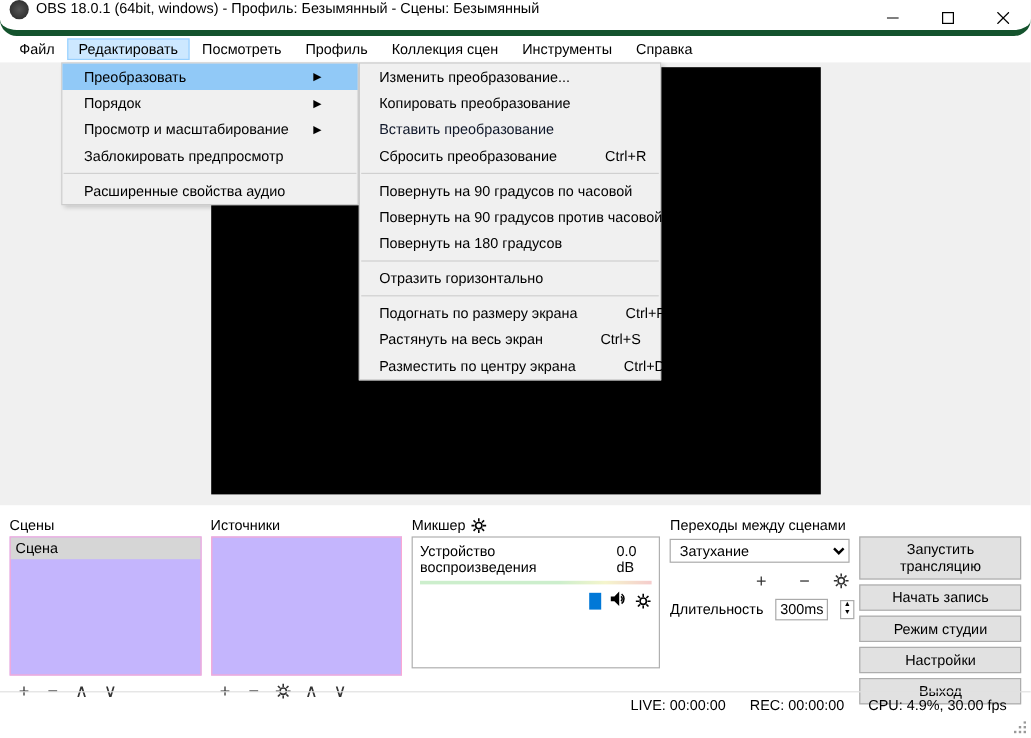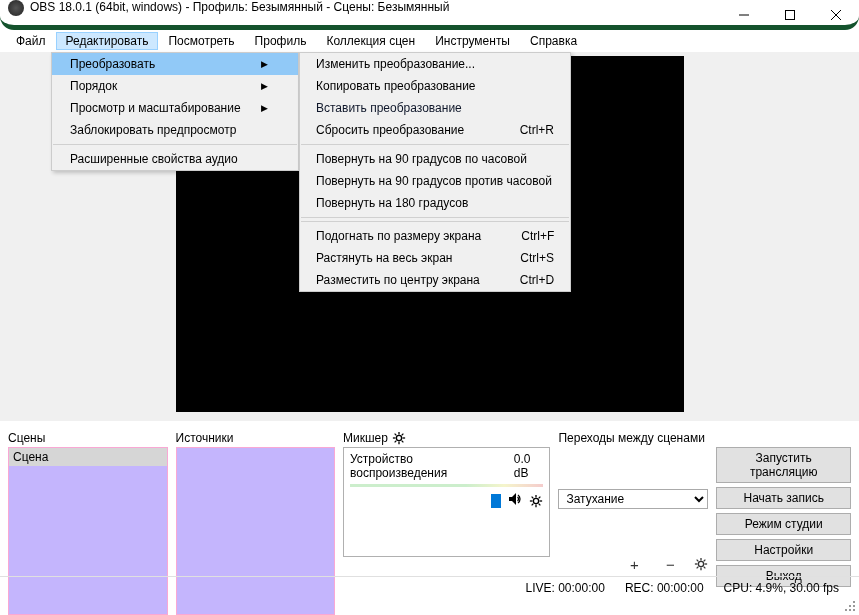--- a/index.html
+++ b/index.html
@@ -12,21 +12,21 @@
 .winbtn svg { width: 10px; height: 10px; }
 .menubar { height: 22px; display: flex; align-items: center; padding-left: 6px; gap: 0; }
 .menubar .menuitem { padding: 2px 10px; color: #000; }
 .menubar .menuitem.open { background: #cde8ff; border: 1px solid #99d1ff; padding: 1px 9px; }
 .dropdown { position: absolute; background: #f0f0f0; border: 1px solid #ccc; box-shadow: 2px 2px 4px rgba(0,0,0,0.2); }
 .dropdown .ditem { padding: 4px 30px 4px 18px; display: flex; justify-content: space-between; align-items: center; color: #000; white-space: nowrap; }
 .dropdown .ditem.hl { background: #91c9f7; }
 .dropdown .ditem .arrow { font-size: 9px; color: #000; }
 .dropdown .dsep { height: 1px; background: #d0d0d0; margin: 3px 1px; }
 .dropdown .ditem.disabled { color: #0f172a; }
-.submenu { width: 272px; }
+.submenu { width: 252px; }
 .submenu .ditem { padding: 4px 16px 4px 16px; }
 .submenu .shortcut { color: #000; margin-left: 40px; }
 .preview-area { background: #f0f0f0; height: 369px; display: flex; justify-content: center; padding-top: 4px; }
 .preview { width: 508px; height: 356px; background: #000; }
 .bottom { display: flex; gap: 8px; padding: 8px 8px 0 8px; }
 .panel { display: flex; flex-direction: column; }
 .panel-title { height: 18px; display: flex; align-items: center; gap: 4px; font-size: 12px; color: #000; }
 .listbox { border: 1px solid #f9a8d4; background: #c4b5fd; flex: 1; }
 .listbox .lrow { padding: 2px 4px; }
 .listbox .lrow.sel { background: #d6d6d6; }
@@ -38,21 +38,21 @@
 .mixer-ctrls { display: flex; justify-content: flex-end; gap: 6px; margin-top: 4px; align-items: center; }
 .mixer-ctrls .mbox { width: 10px; height: 14px; background: #0078d7; }
 .trans select, .trans input { border: 1px solid #aaa; padding: 1px 3px; background: #fff; }
 .button { border: 1px solid #adadad; background: #e1e1e1; padding: 3px 8px; text-align: center; color: #000; }
 .rightbtns { display: flex; flex-direction: column; gap: 4px; }
 .statusbar { position: absolute; bottom: 17px; left: 0; right: 0; height: 22px; border-top: 1px solid #e0e0e0; display: flex; align-items: center; justify-content: flex-end; gap: 20px; padding-right: 20px; font-size: 12px; color: #000; }
 .resize-grip { position: absolute; bottom: 2px; right: 2px; width: 12px; height: 12px; }
 .gear { display: inline-block; }
 .gear svg { width: 14px; height: 14px; vertical-align: middle; }
 .speaker svg { width: 16px; height: 16px; }
-.sp-row { display: flex; align-items: center; gap: 10px; padding: 2px 0; margin-top: 40px; }
+.sp-row { display: flex; align-items: center; gap: 10px; padding: 2px 0; }
 .spinbtns { display: flex; flex-direction: column; border: 1px solid #aaa; }
 .spinbtns div { font-size: 6px; padding: 0 2px; line-height: 7px; }
 </style>
 </head>
 <body>
 
 <div class="titlebar">
   <div class="app-icon"></div>
   <div class="title">OBS 18.0.1 (64bit, windows) - Профиль: Безымянный - Сцены: Безымянный</div>
   <div class="winbtns">
@@ -274,20 +274,23 @@
   <div class="ditem">
       <span>Повернуть на 90 градусов по часовой</span>
     </div>
   <div class="ditem">
       <span>Повернуть на 90 градусов против часовой</span>
     </div>
   <div class="ditem">
       <span>Повернуть на 180 градусов</span>
     </div>
   <div class="dsep"></div>
+  <div class="ditem">
+      <span>Отразить горизонтально</span>
+    </div>
   <div class="dsep"></div>
   <div class="ditem">
       <span>Подогнать по размеру экрана</span>
       <span class="shortcut">Ctrl+F</span>
     </div>
   <div class="ditem">
       <span>Растянуть на весь экран</span>
       <span class="shortcut">Ctrl+S</span>
     </div>
   <div class="ditem">

